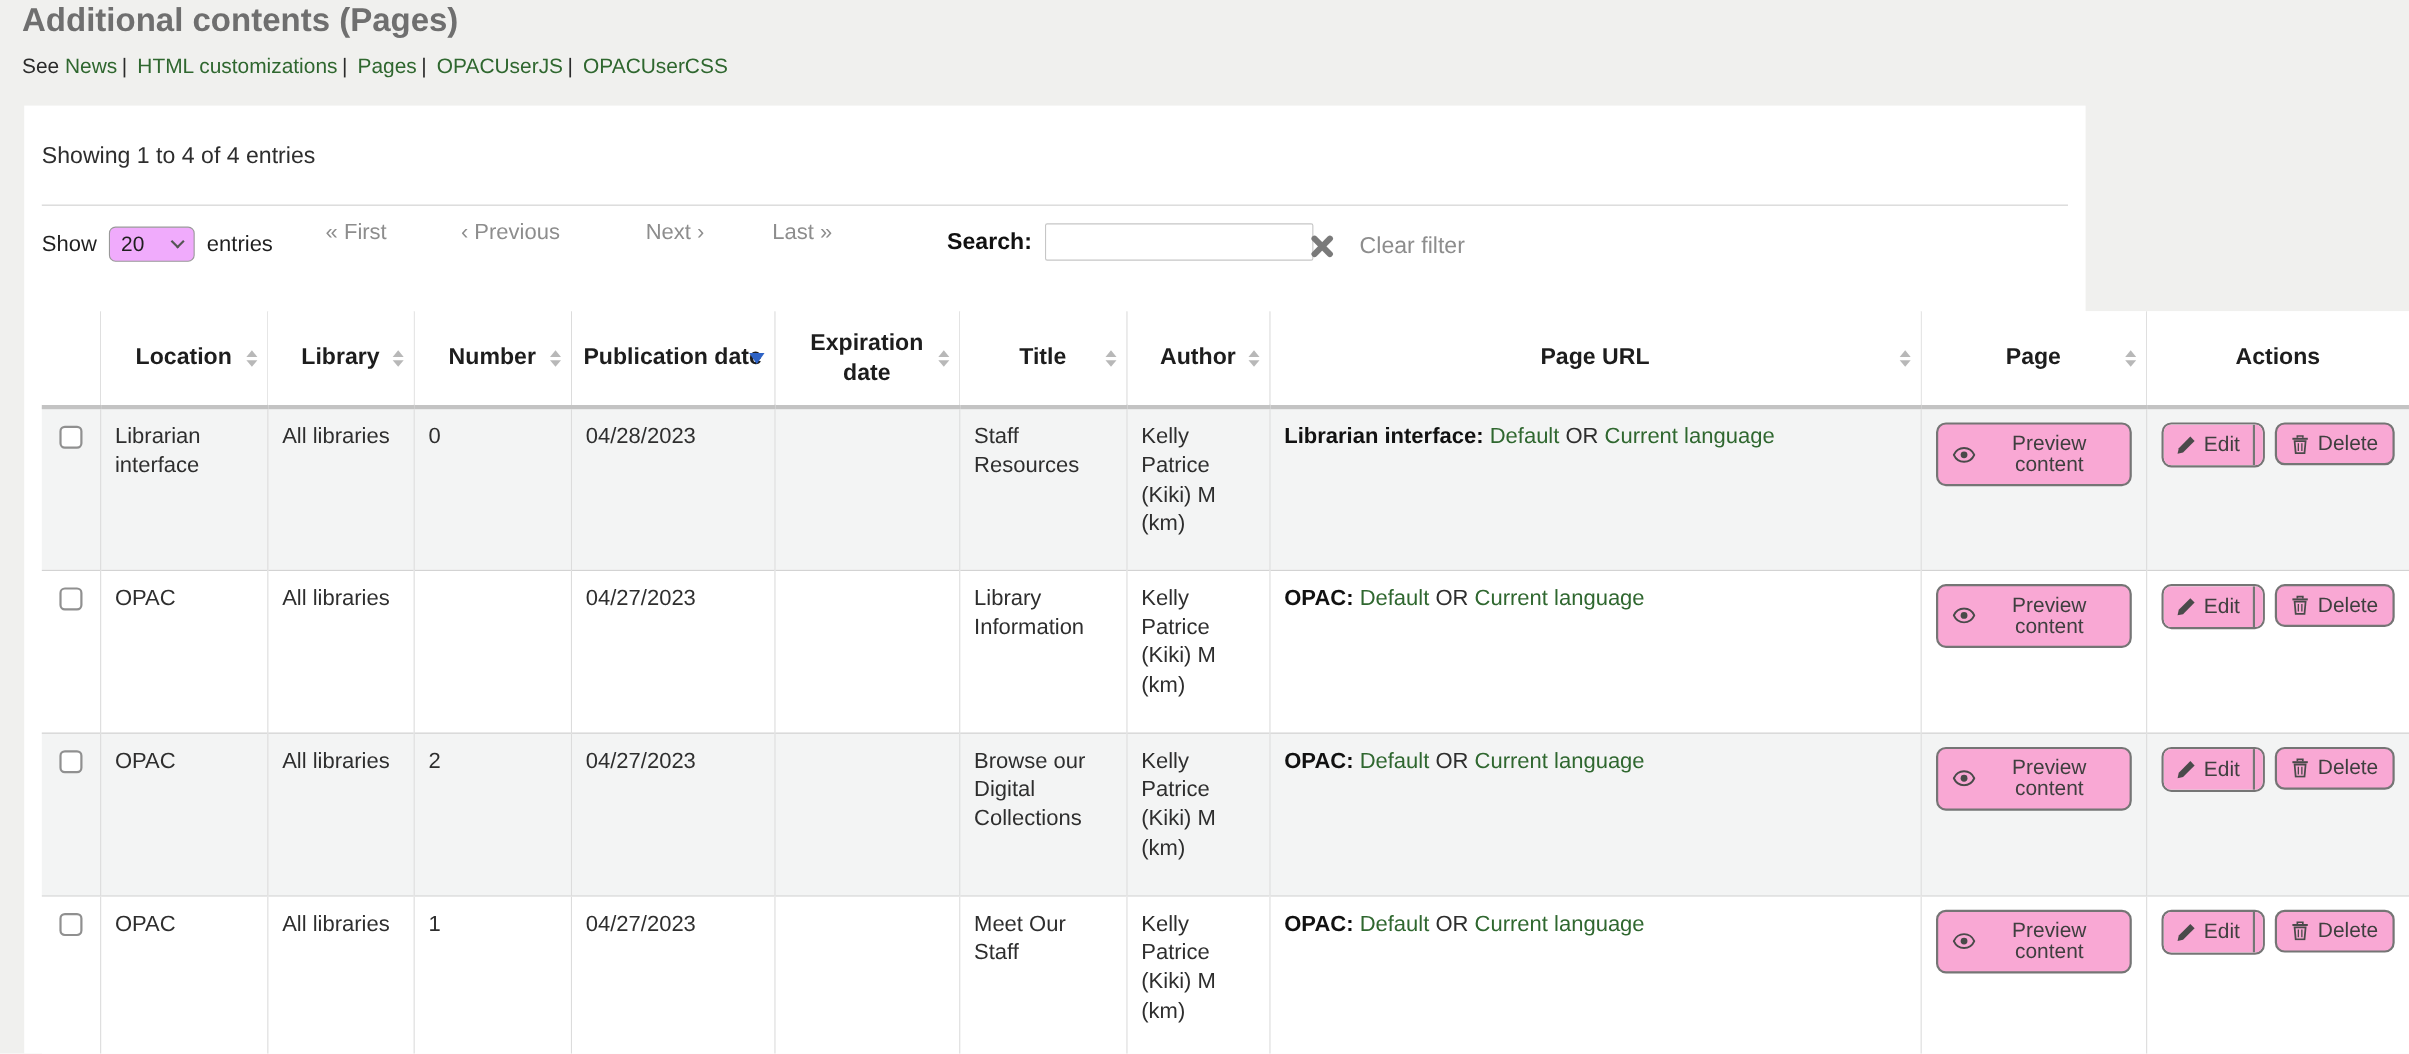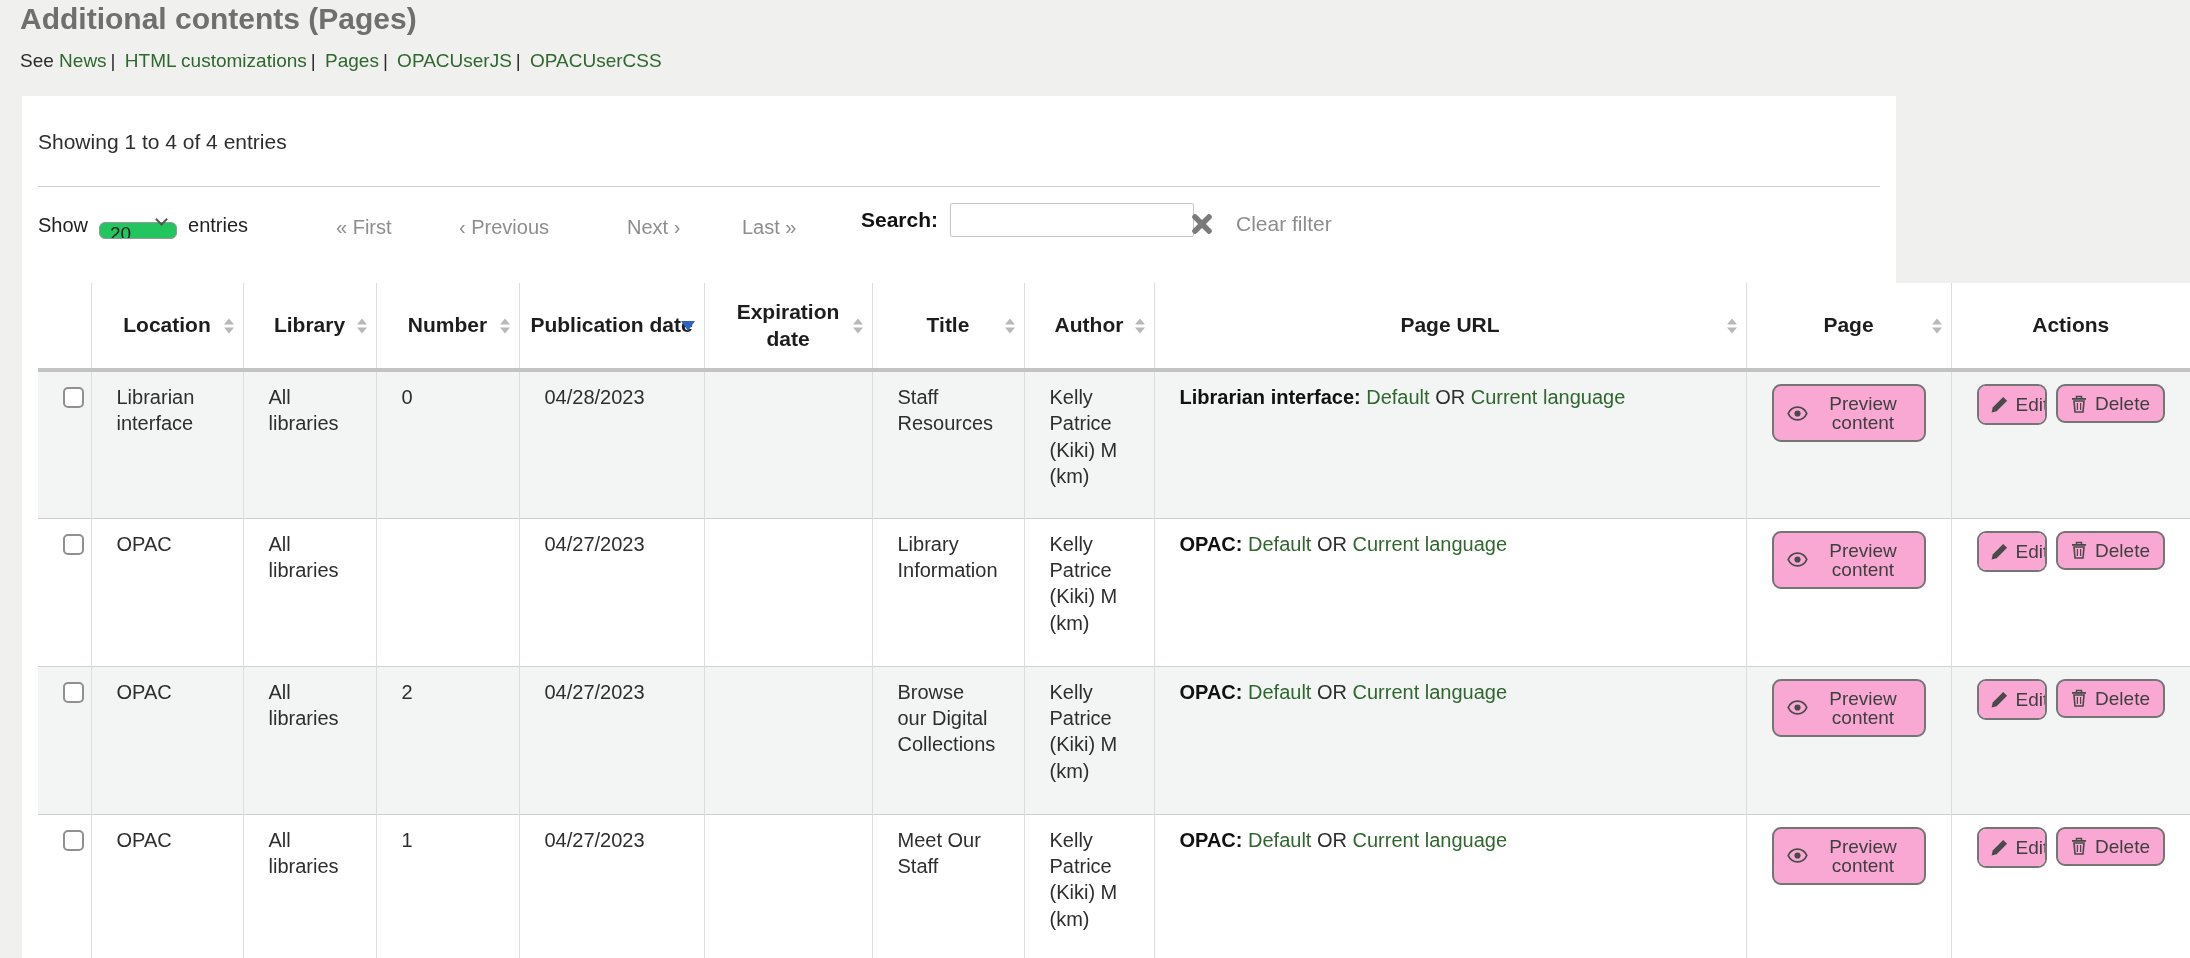--- a/index.html
+++ b/index.html
@@ -17,44 +17,44 @@
   .see{position:absolute;left:20px;top:50px;font-size:19px;color:#2b2b2b;}
   .see a{color:var(--link_green);text-decoration:none;cursor:pointer;}
   .see .sep{color:#2b2b2b;padding:0 4px;}
 
   .panel{position:absolute;left:22px;top:96px;width:1874px;height:862px;background:var(--panel_bg);}
   .showing{position:absolute;left:38px;top:130px;font-size:21px;color:#2e2e2e;}
   .rule{position:absolute;left:38px;top:186px;width:1842px;height:1px;background:var(--row_border);}
 
   .show-group{position:absolute;left:38px;top:206px;display:flex;align-items:center;gap:11px;font-size:20px;color:#1f1f1f;}
   .select-wrap{position:relative;display:inline-block;}
-  select.page-length{appearance:none;-webkit-appearance:none;width:78px;height:17px;border:1.5px solid #999;
-    border-radius:6px;background:#22c55e;font-size:19px;padding:0 28px 0 10px;color:#1f1f1f;font-family:inherit;margin-top:16px;}
+  select.page-length{appearance:none;-webkit-appearance:none;width:78px;height:32px;border:1.5px solid #999;
+    border-radius:6px;background:#f0abfc;font-size:19px;padding:0 28px 0 10px;color:#1f1f1f;font-family:inherit;}
   .select-caret{position:absolute;right:11px;top:9px;width:9px;height:9px;border-right:2px solid #555;
     border-bottom:2px solid #555;transform:rotate(45deg);pointer-events:none;}
 
-  .pag{position:absolute;top:216px;font-size:20px;color:var(--muted_gray);cursor:pointer;white-space:nowrap;margin-left:40px;}
+  .pag{position:absolute;top:200px;font-size:20px;color:var(--muted_gray);cursor:pointer;white-space:nowrap;}
   #pag-first{left:296px;} #pag-prev{left:419px;} #pag-next{left:587px;} #pag-last{left:702px;}
 
   .search-group{position:absolute;left:861px;top:203px;display:flex;align-items:center;gap:12px;}
   .search-label{font-weight:bold;font-size:21px;color:#111;}
   input.search{width:244px;height:34px;border:1px solid #c6c6c6;border-radius:2px;background:#fff;
     font-size:19px;padding:0 8px;font-family:inherit;}
 
   .clear-group{position:absolute;left:1191px;top:212px;display:flex;align-items:center;gap:23px;
     color:var(--muted_gray);font-size:21px;cursor:pointer;}
 
   table.contents{position:absolute;left:38px;top:283px;width:2152px;border-collapse:collapse;
     table-layout:fixed;background:#fff;}
   table.contents th+th, table.contents td+td{border-left:1px solid var(--cell_border);}
   thead th{height:87px;vertical-align:middle;text-align:center;font-size:21px;font-weight:bold;color:#1d1d1d;
     position:relative;padding:6px 10px;line-height:1.25;background:#fff;border-bottom:4px solid var(--header_underline);}
   tbody tr{height:148px;}
   tbody tr+tr td{border-top:1px solid var(--row_border);}
-  td{vertical-align:top;padding:12px 25px;font-size:20px;color:#2e2e2e;line-height:1.32;background:#fff;}
+  td{vertical-align:top;padding:12px 13px;font-size:20px;color:#2e2e2e;line-height:1.32;background:#fff;}
   tbody tr.stripe td{background:var(--stripe_bg);}
 
   .cb-cell{text-align:center;padding-top:15px;}
   input.row-cb{appearance:none;-webkit-appearance:none;width:21px;height:21px;border:2px solid #909090;
     border-radius:5px;background:#fff;margin:0;cursor:pointer;}
 
   .pageurl b{color:#111;text-align:center;}
   .pageurl a{color:var(--link_green);text-decoration:none;cursor:pointer;}
 
   .sort{position:absolute;right:9px;top:50%;transform:translateY(-50%);display:flex;flex-direction:column;gap:3px;}

